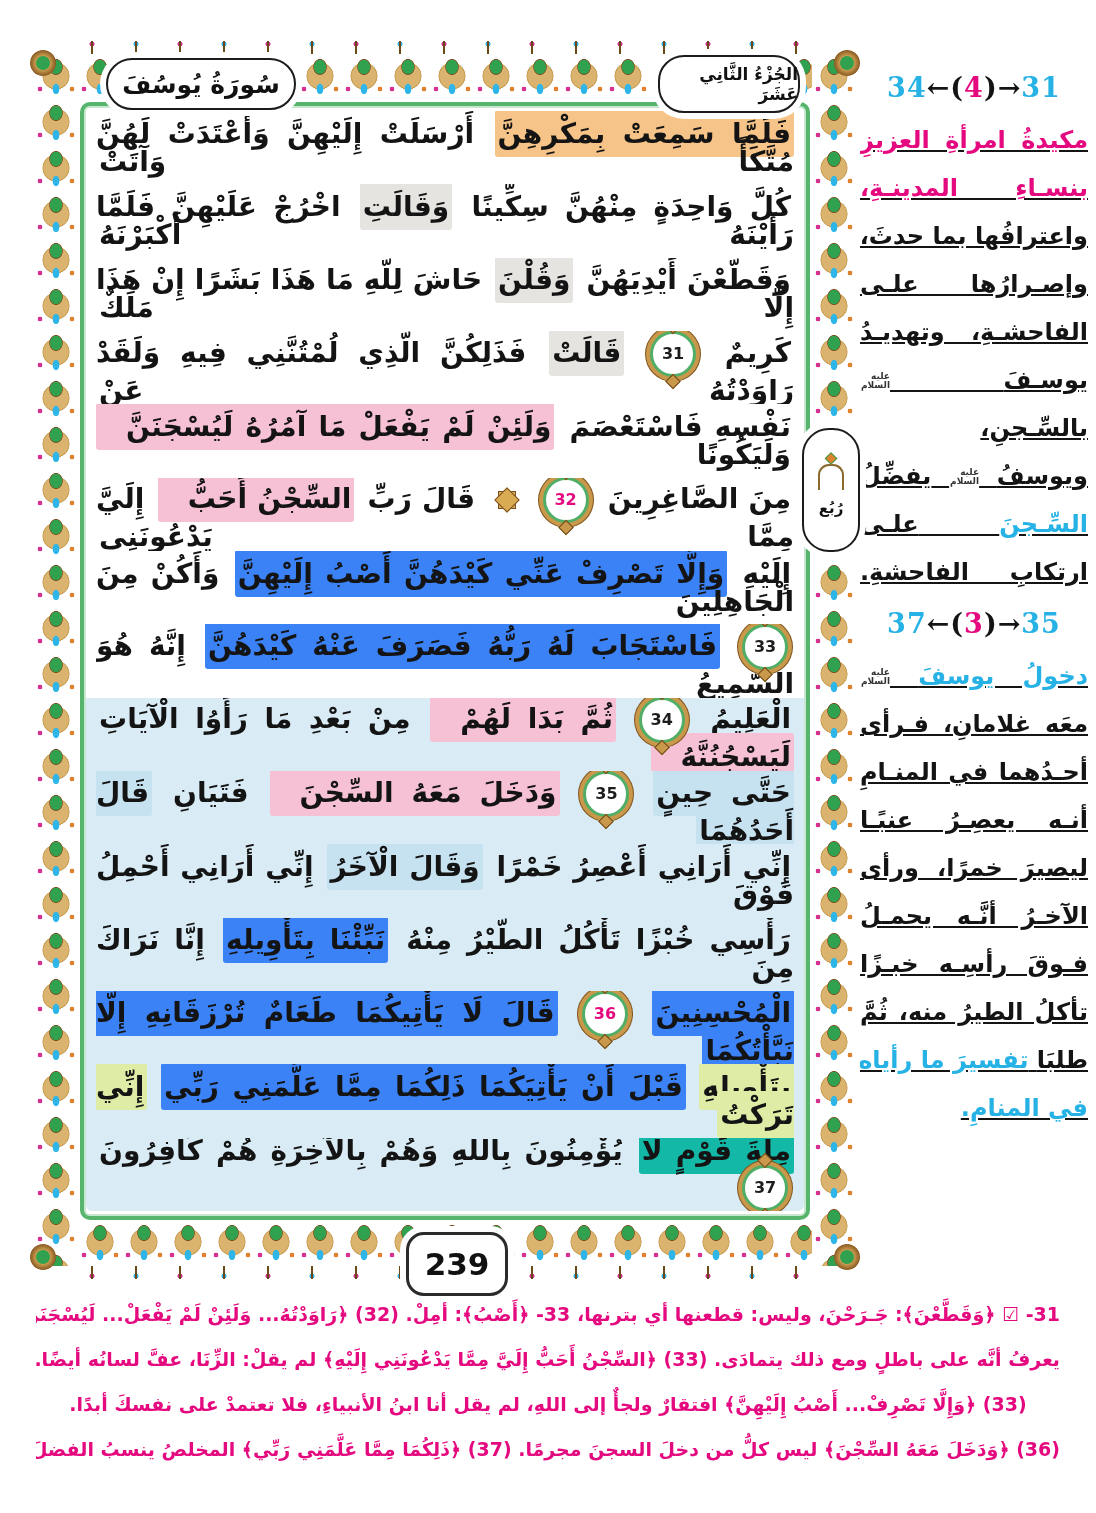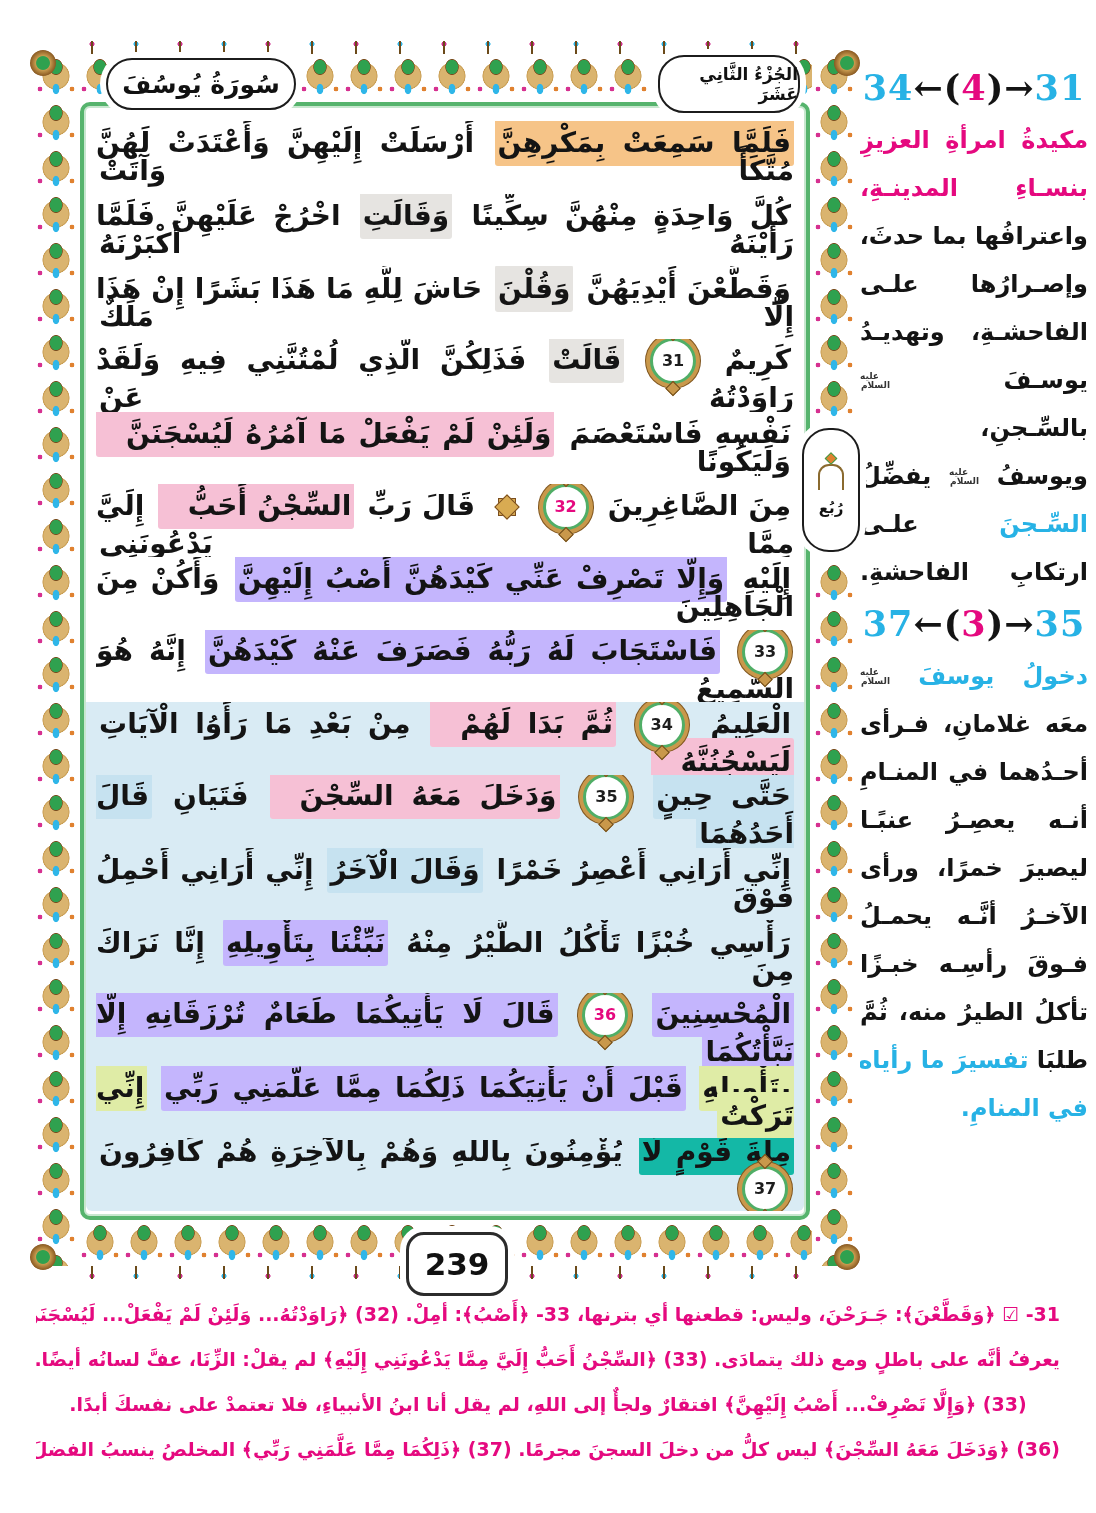--- a/index.html
+++ b/index.html
@@ -28,31 +28,31 @@
     background-size:44px 13px,88px 13px,88px 13px;}
   .spikes-top{top:-13px;}
   .spikes-bottom{bottom:-13px;transform:scaleY(-1);}
   .corner{position:absolute;width:26px;height:26px;border-radius:50%;
     background:radial-gradient(circle,#2fa14f 35%,#c79a4e 40%,#8a5a22 70%,transparent 75%);}
   
   .panel{position:absolute;left:46px;right:46px;top:48px;bottom:46px;background:#fff;
     border:4px solid #56b46d;border-radius:10px;box-shadow:inset 0 0 0 2px #c8e7cf;}
   .qwrap{position:absolute;inset:5px 12px;display:flex;flex-direction:column;}
   .zone{display:flex;flex-direction:column;}
-  .zone-white{flex:8;margin-top:10px;}
+  .zone-white{flex:8;}
   .zone-blue{flex:7;background:#d9ebf4;margin:0 -10px;padding:0 10px;border-radius:0 0 6px 6px;}
   .qline{flex:1;direction:rtl;text-align:justify;text-align-last:justify;
     font-size:28px;font-weight:bold;color:#141414;display:block;overflow:hidden;
     line-height:1.0;display:flex;align-items:center;}
   .qline-inner{width:100%;text-align:justify;text-align-last:justify;}
   .seg{padding:7px 3px;border-radius:3px;}
   .hl-orange{background:#f6c488;}
   .hl-gray{background:#e6e4e1;}
   .hl-pink{background:#f6c0d5;padding-left:30px;}
-  .hl-yellow{background:#c4b5fd;}
+  .hl-yellow{background:#3b82f6;}
   .hl-blue{background:#c6e2f0;}
   .hl-green{background:#14b8a6;}
   .hl-gy{background:#dfeca6;}
   
   .vnum{position:relative;display:inline-flex;align-items:center;justify-content:center;
     width:40px;height:40px;border-radius:50%;background:#fff;border:3px solid #50ae66;
     box-shadow:0 0 0 4px #c9984b,0 0 0 5px #80561f;font-size:16px;font-weight:bold;
     color:#1d1d1d;vertical-align:middle;margin:0 6px;}
   .vnum.vpink{color:#e5097f;}
   .vnum::before,.vnum::after{content:'';position:absolute;left:50%;width:9px;height:9px;
@@ -75,30 +75,30 @@
   .arch{width:22px;height:24px;border:2px solid #8a6a2f;border-bottom:none;
     border-radius:11px 11px 0 0;position:relative;background:#fff;}
   .arch::before{content:'';position:absolute;left:50%;top:-12px;transform:translateX(-50%) rotate(45deg);
     width:7px;height:7px;background:#e0812f;border:1px solid #2fa14f;}
   .pagenum{position:absolute;left:406px;top:1232px;width:96px;height:58px;background:#fff;
     border:3px solid #2b2b2b;border-radius:18px;display:flex;align-items:center;justify-content:center;
     font-size:31px;font-weight:bold;color:#111;z-index:5;box-shadow:0 0 0 6px #fff;}
 
   
   .sidebar{position:absolute;left:860px;top:60px;width:228px;direction:rtl;color:#141414;}
-  .ref{direction:ltr;text-align:center;font-family:"DejaVu Serif",serif;font-size:35px;
+  .ref{direction:ltr;text-align:center;font-family:"DejaVu Serif",serif;font-size:27px;
     font-weight:bold;height:56px;line-height:56px;letter-spacing:1px;}
   .c-k{color:#141414;}
   .c-m{color:#e5097f;}
   .c-c{color:#27b2e5;}
   .sline{font-size:24px;font-weight:bold;line-height:48px;height:48px;
-    text-align:justify;text-align-last:justify;white-space:nowrap;overflow:hidden;}
+    text-align:justify;text-align-last:justify;white-space:nowrap;overflow:hidden;text-decoration:underline;}
   .sline.right{text-align-last:right;}
   .pbuh{display:inline-block;width:30px;font-size:9px;line-height:9px;font-weight:bold;
-    color:#333;vertical-align:middle;text-align:left;white-space:normal;}
+    color:#333;vertical-align:middle;text-align:right;white-space:normal;}
 
   
   .footnotes{position:absolute;left:36px;right:36px;top:1292px;direction:rtl;text-align:center;
     color:#e5097f;font-weight:bold;font-size:19px;line-height:45px;}
   .fline{white-space:nowrap;overflow:hidden;}
 </style>
 </head>
 <body>
 
 <div class="page">

